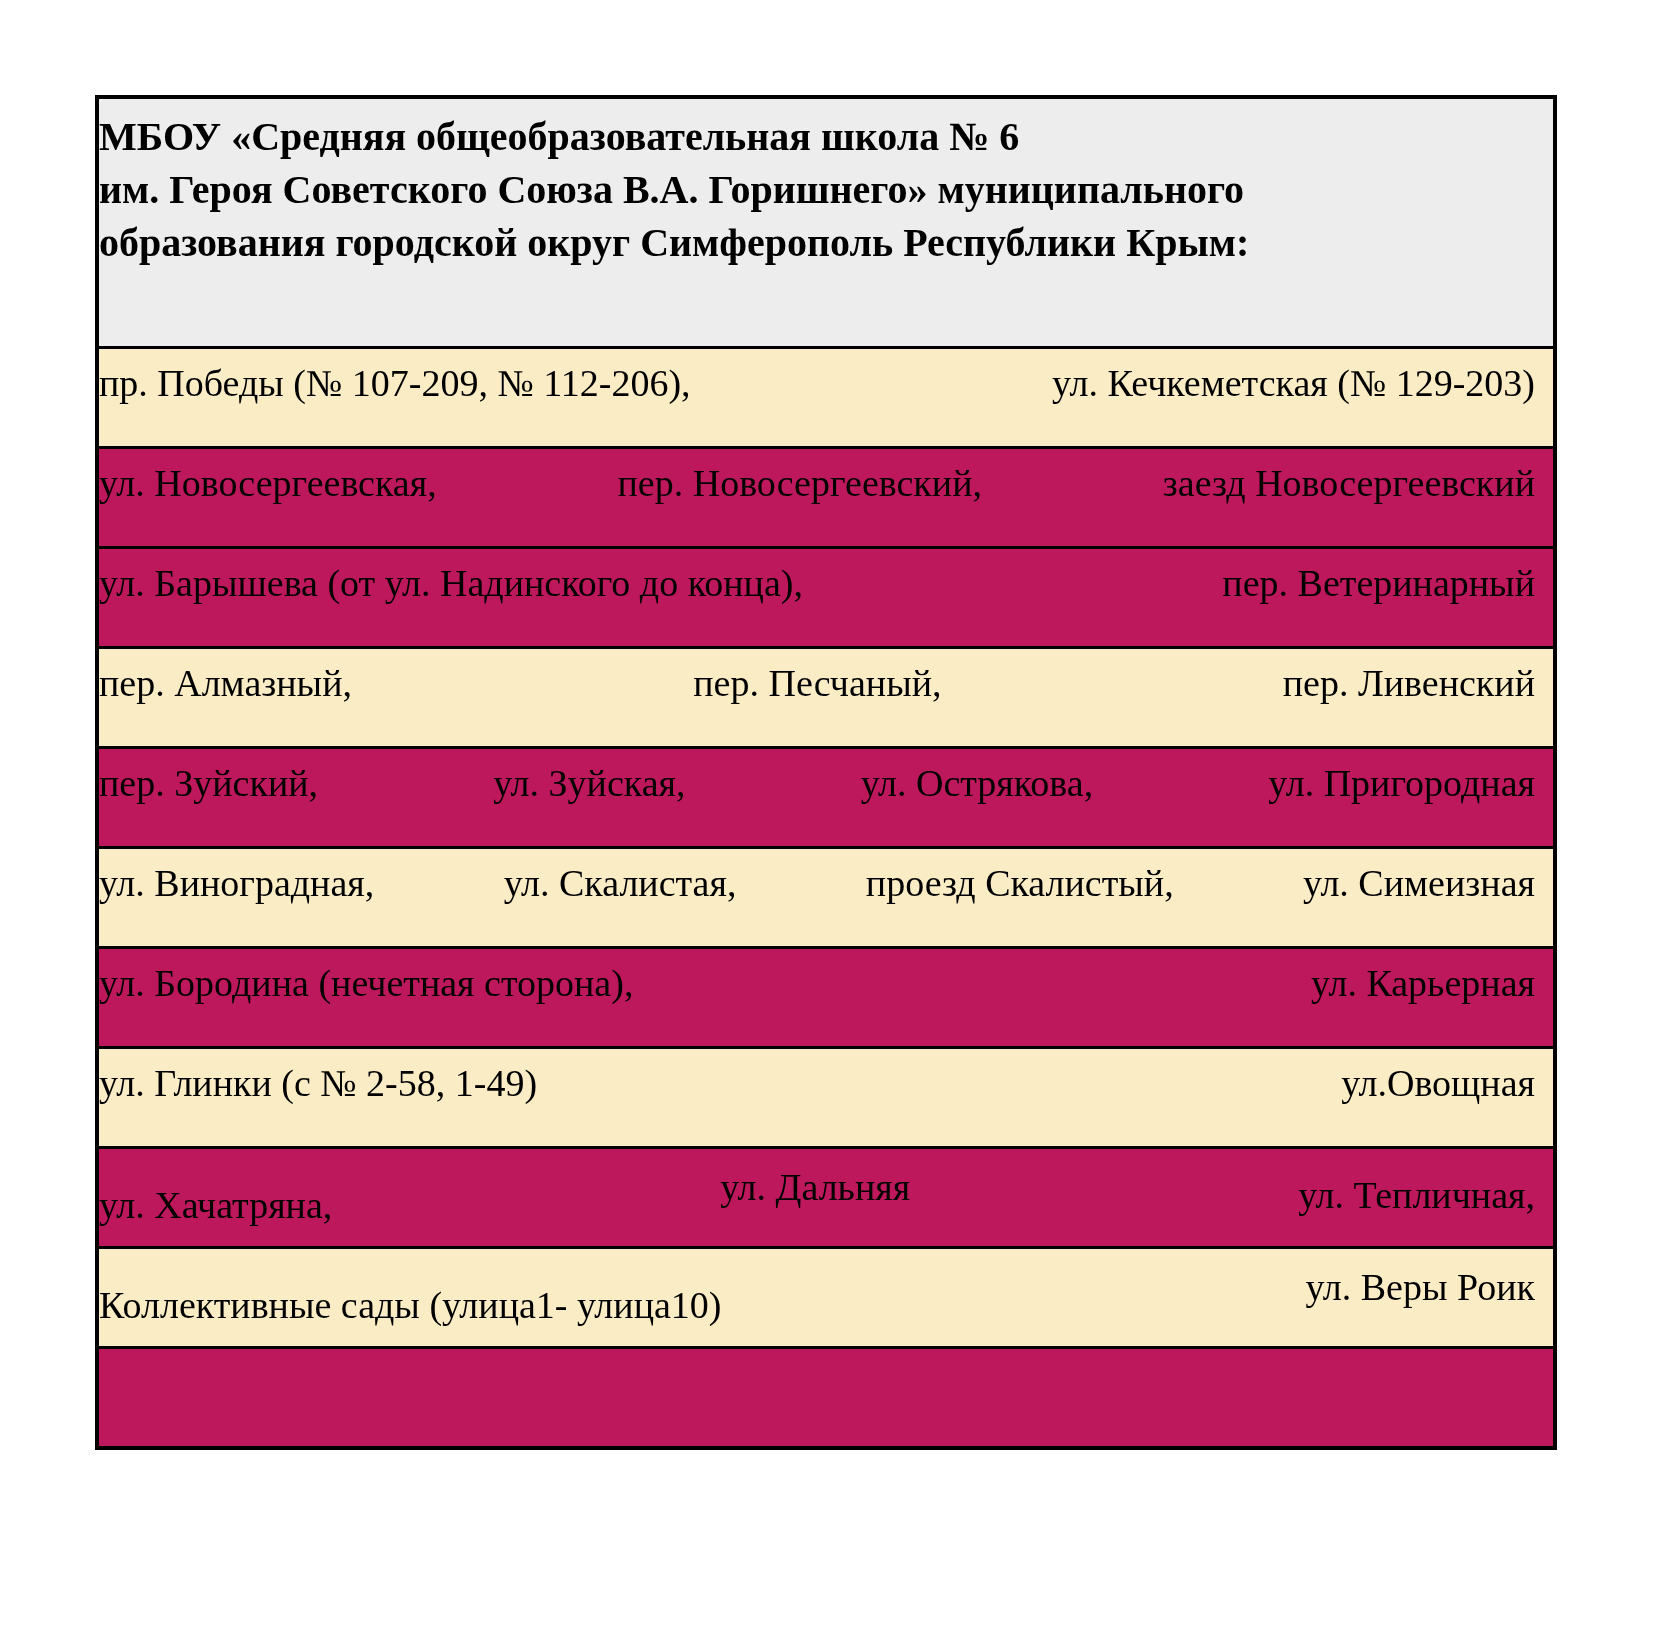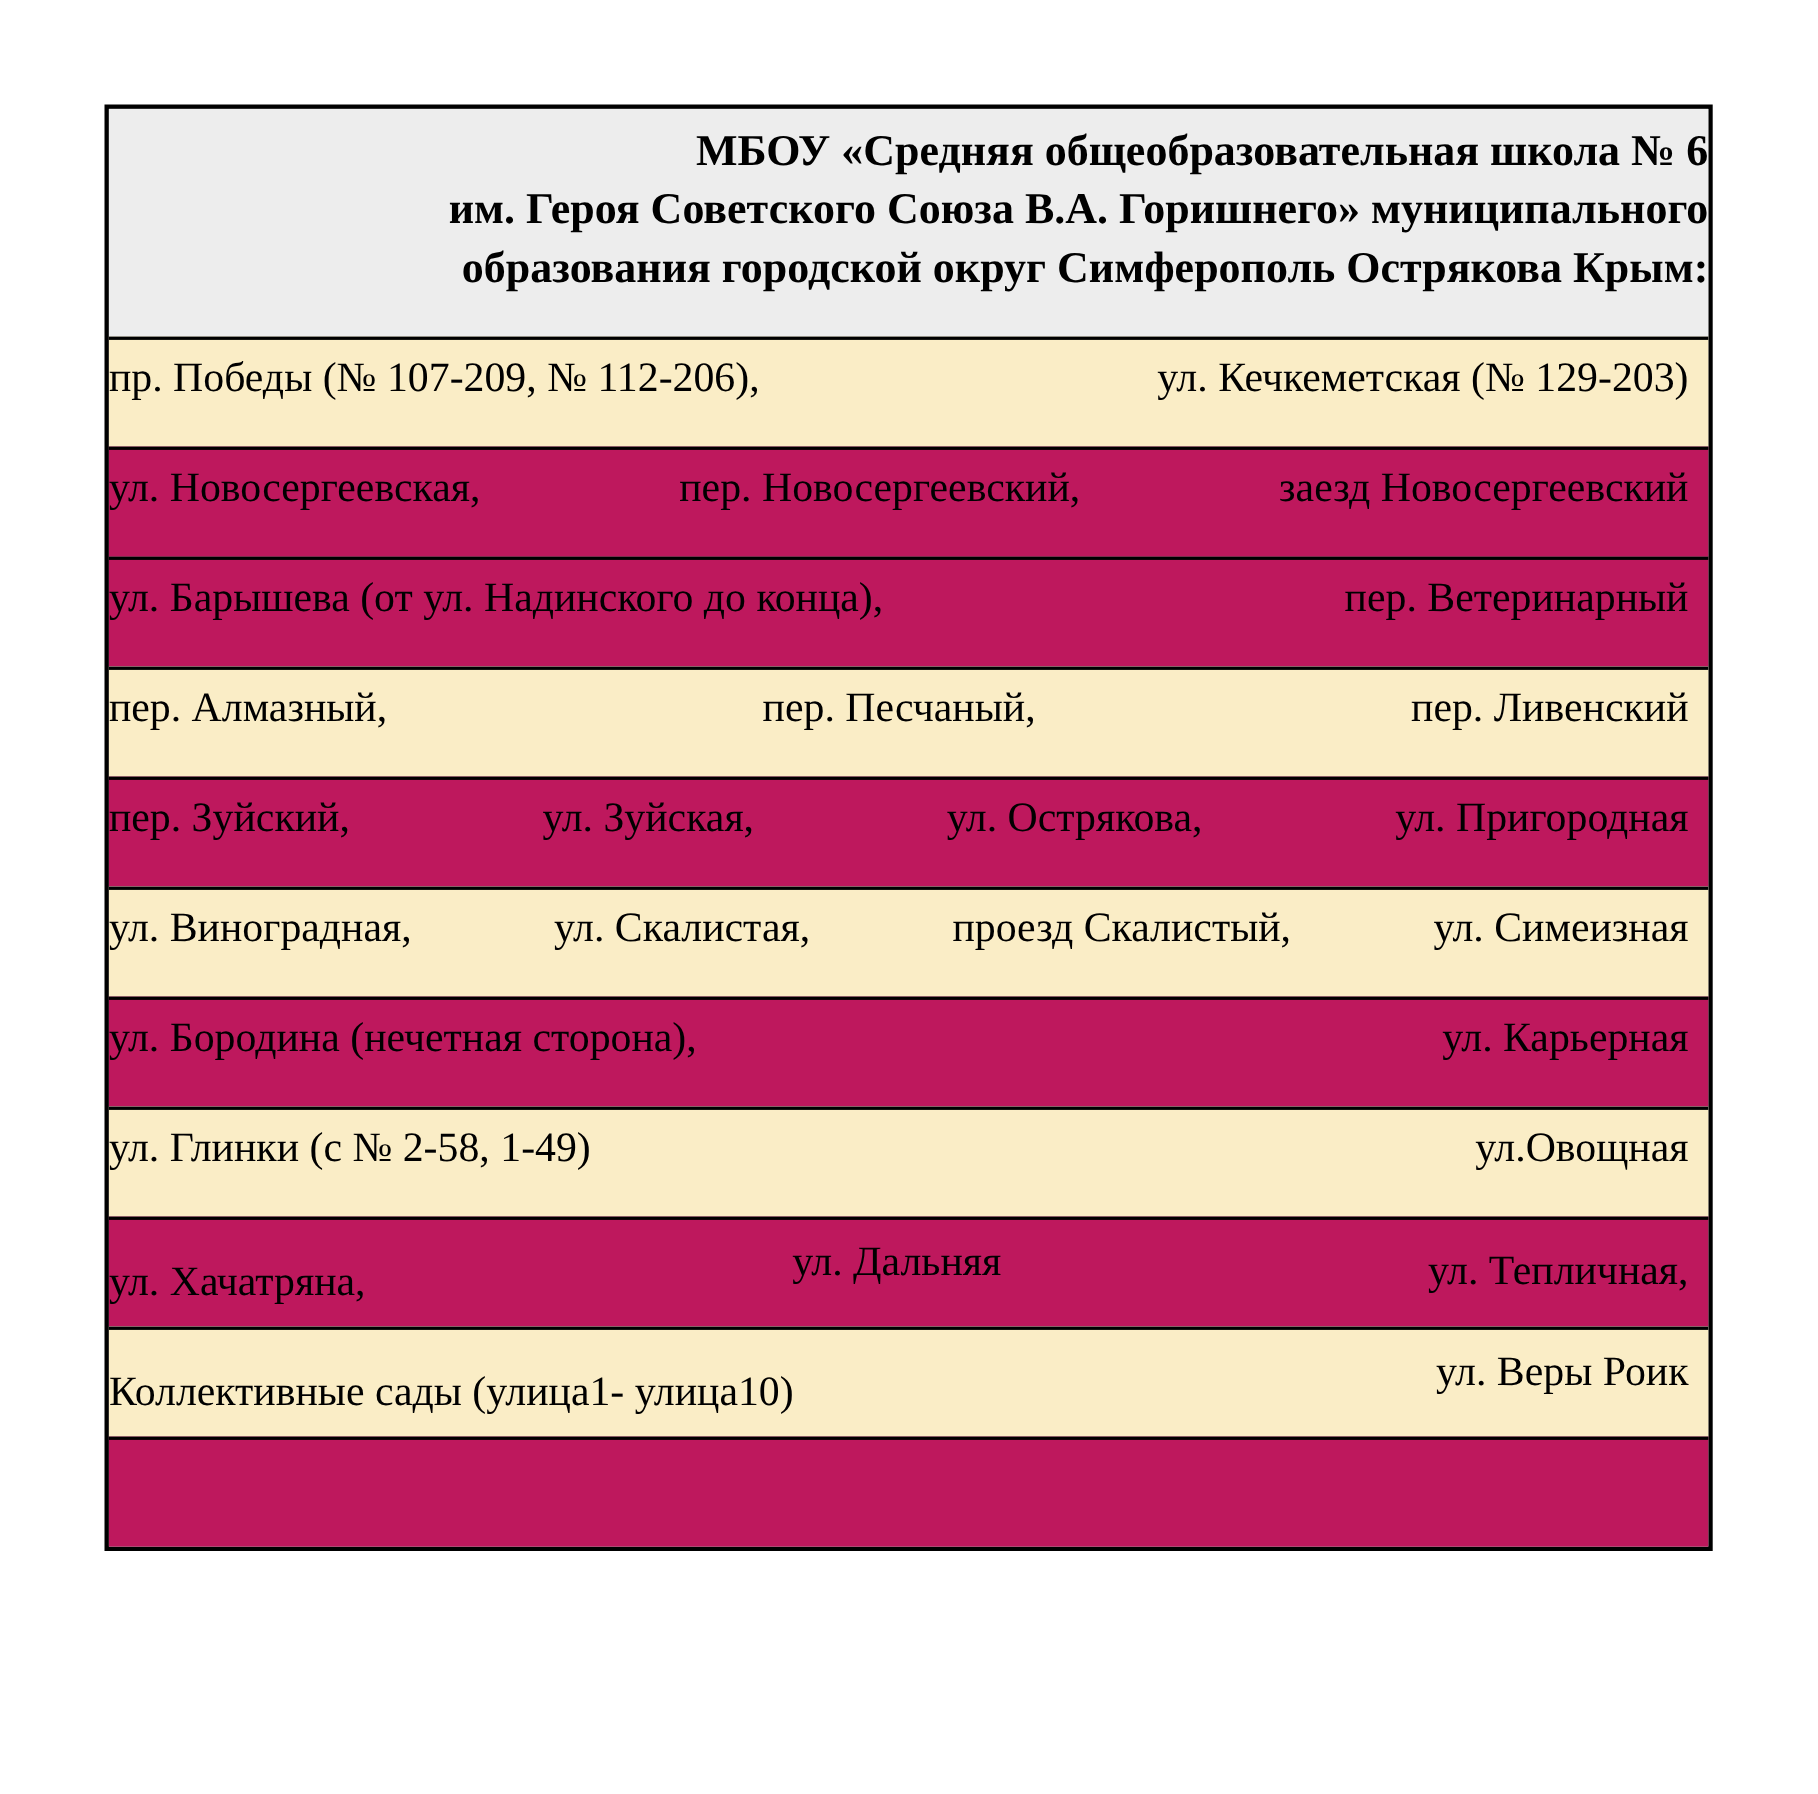--- a/index.html
+++ b/index.html
@@ -22,23 +22,23 @@
     position: absolute;
     left: 95px;
     top: 95px;
     width: 1462px;
     border: 4px solid #000000;
     box-sizing: border-box;
     background: #ffffff;
   }
   .header-cell {
     background: #EDEDED;
-    height: 207px;
+    height: 247px;
     box-sizing: border-box;
-    text-align: right;
+    text-align: left;
     font-weight: bold;
     font-size: 40px;
     line-height: 1.32;
     padding-top: 12px;
   }
   .row {
     height: 100px;
     box-sizing: border-box;
     border-top: 3px solid #000000;
     display: flex;
@@ -58,21 +58,21 @@
 </style>
 </head>
 <body>
 
 <div class="page">
   <div class="doc-table">
 
     <div class="header-cell">
       <div>МБОУ «Средняя общеобразовательная школа № 6</div>
       <div>им. Героя Советского Союза В.А. Горишнего» муниципального</div>
-      <div>образования городской округ Симферополь Острякова Крым:</div>
+      <div>образования городской округ Симферополь Республики Крым:</div>
     </div>
 
     <div class="row cream">
       <span class="street">пр. Победы (№ 107-209, № 112-206),</span>
       <span class="street">ул. Кечкеметская (№ 129-203)</span>
     </div>
 
     <div class="row blue">
       <span class="street">ул. Новосергеевская,</span>
       <span class="street">пер. Новосергеевский,</span>

